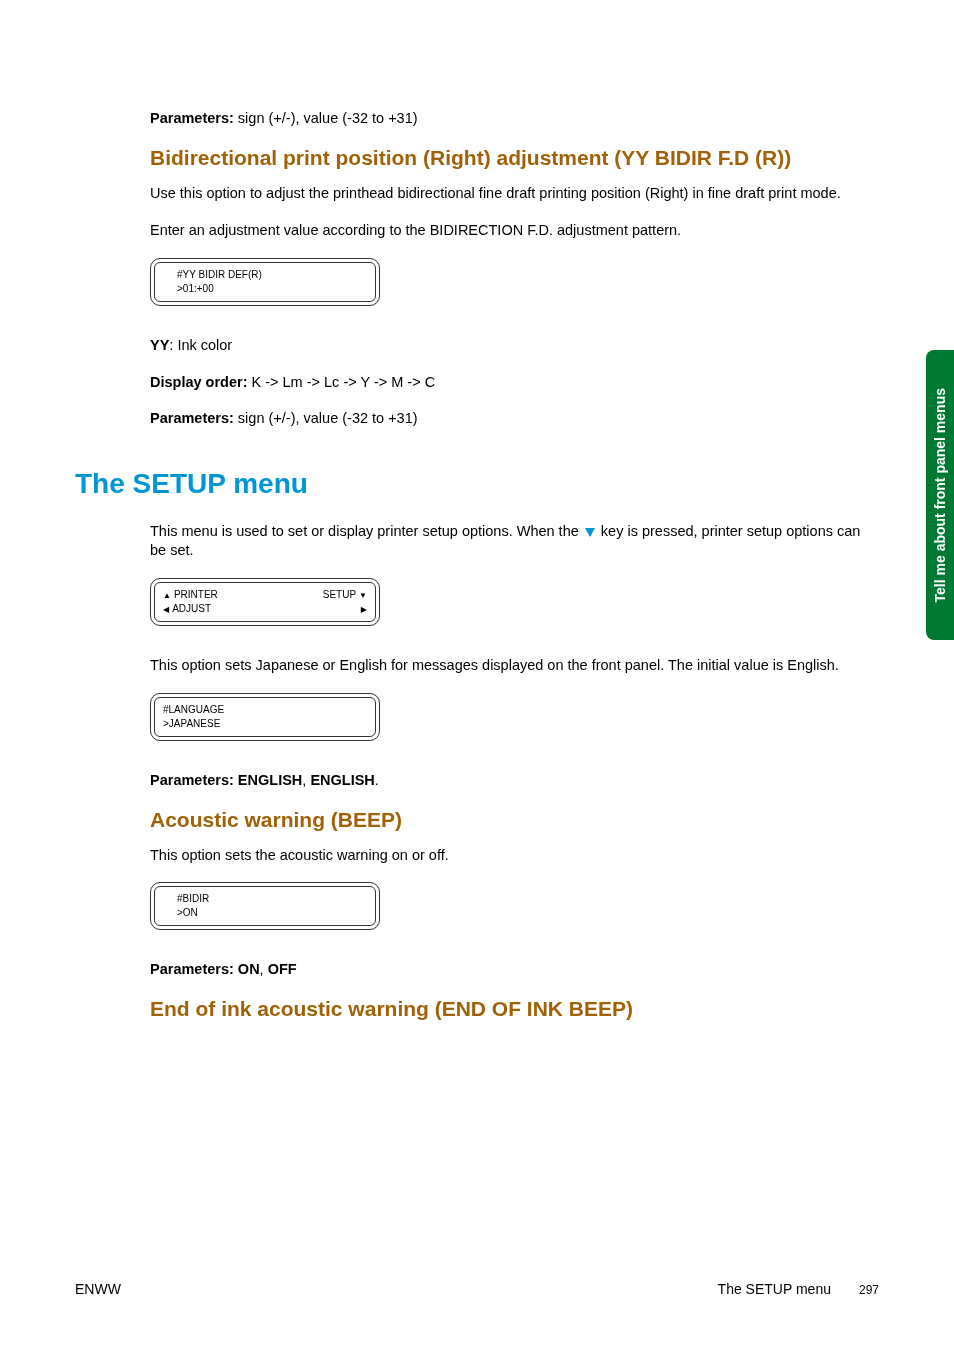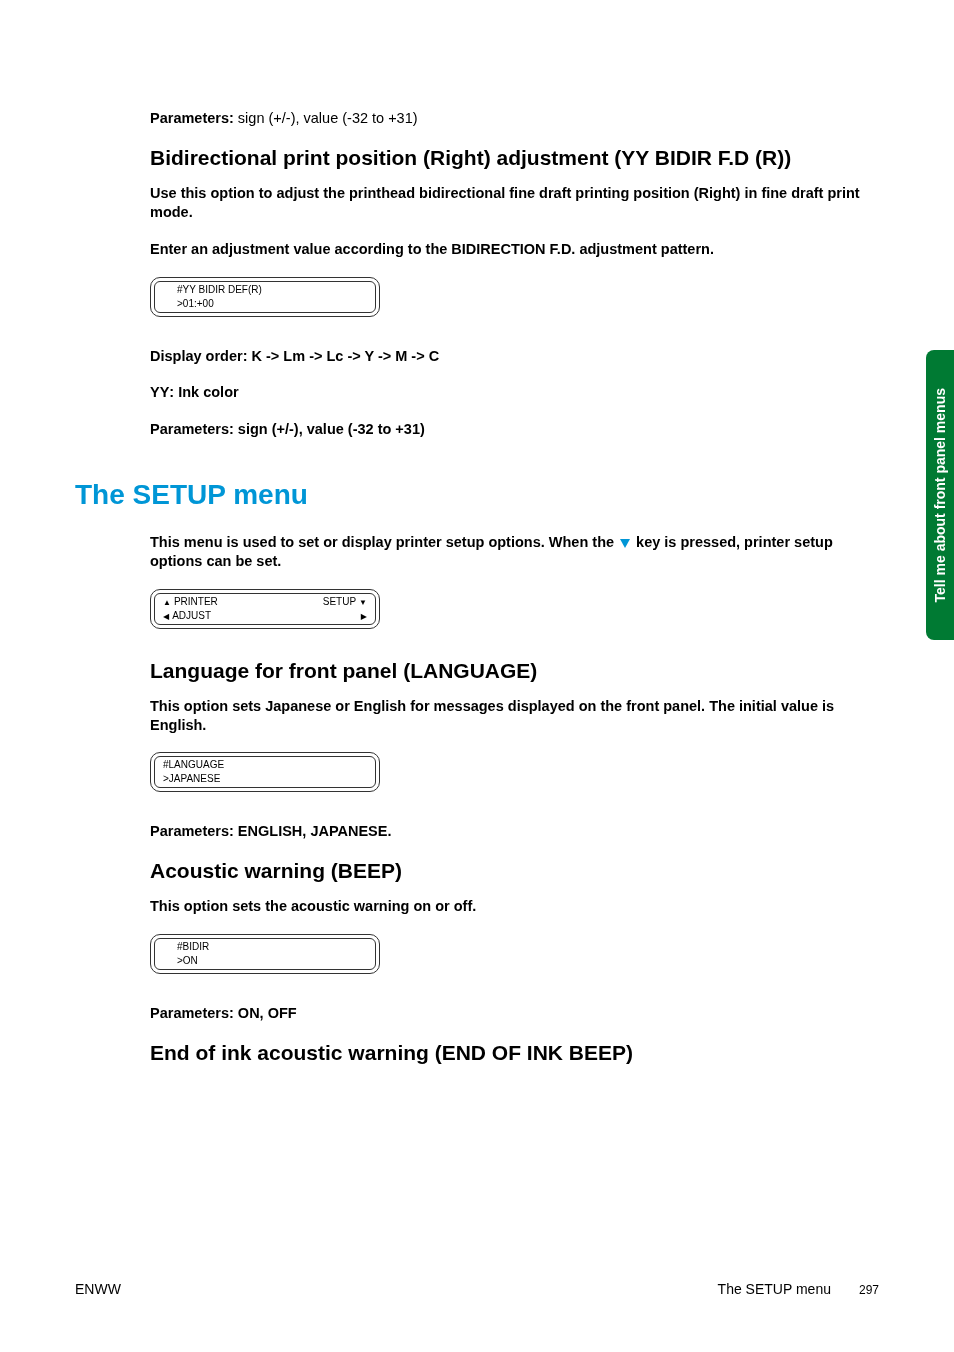--- a/index.html
+++ b/index.html
@@ -41,40 +41,39 @@
   .para-bold-prefix {
     font-size: 14.5px;
     margin-bottom: 20px;
     padding-left: 75px;
   }
   .para {
     font-size: 14.5px;
     margin-bottom: 18px;
     padding-left: 75px;
     line-height: 1.3;
-    font-weight: bold;
   }
   .h2 {
     font-size: 21px;
     font-weight: bold;
     margin-bottom: 14px;
     padding-left: 75px;
-    color: #000000;
+    color: #a16207;
   }
   .h1 {
     font-size: 28px;
     font-weight: bold;
     color: #0096d6;
     margin: 40px 0 22px 0;
   }
   .lcd {
     margin-left: 75px;
     margin-bottom: 30px;
     width: 230px;
-    height: 40px;
+    height: 48px;
     border: 1px solid #333;
     border-radius: 10px;
     padding: 3px;
     display: flex;
   }
   .lcd-inner {
     flex: 1;
     border: 1px solid #333;
     border-radius: 6px;
     padding: 4px 8px;
@@ -136,25 +135,25 @@
   <p class="para">Enter an adjustment value according to the BIDIRECTION F.D. adjustment pattern.</p>
 
   <div class="lcd">
     <div class="lcd-inner">
       <div class="lcd-indent">#YY BIDIR DEF(R)</div>
       <div class="lcd-indent">&gt;01:+00</div>
     </div>
   </div>
 
   <p class="para">
+    <b>YY</b><span>: Ink color</span>
+  </p>
+  <p class="para">
     <b>Display order:</b>
     <span>K -&gt; Lm -&gt; Lc -&gt; Y -&gt; M -&gt; C</span>
-  </p>
-  <p class="para">
-    <b>YY</b><span>: Ink color</span>
   </p>
   <p class="para">
     <b>Parameters:</b>
     <span>sign (+/-), value (-32 to +31)</span>
   </p>
 
   <h1 class="h1">The SETUP menu</h1>
 
   <p class="para">
     <span>This menu is used to set or display printer setup options. When the </span><span class="inline-tri-down"></span><span> key is pressed, printer setup options can be set.</span>
@@ -166,32 +165,31 @@
         <span class="tri-up">PRINTER</span>
         <span class="tri-down">SETUP</span>
       </div>
       <div class="row">
         <span class="tri-left">ADJUST</span>
         <span class="tri-right"></span>
       </div>
     </div>
   </div>
 
-  <h2 class="h2">Language for front panel (LANGUAGE)</h2>
   <p class="para">This option sets Japanese or English for messages displayed on the front panel. The initial value is English.</p>
 
   <div class="lcd">
     <div class="lcd-inner">
       <div>#LANGUAGE</div>
       <div>&gt;JAPANESE</div>
     </div>
   </div>
 
   <p class="para">
-    <b>Parameters: ENGLISH</b><span>, </span><b>JAPANESE</b><span>.</span>
+    <b>Parameters: ENGLISH</b><span>, </span><b>ENGLISH</b><span>.</span>
   </p>
 
   <h2 class="h2">Acoustic warning (BEEP)</h2>
   <p class="para">This option sets the acoustic warning on or off.</p>
 
   <div class="lcd">
     <div class="lcd-inner">
       <div class="lcd-indent">#BIDIR</div>
       <div class="lcd-indent">&gt;ON</div>
     </div>

